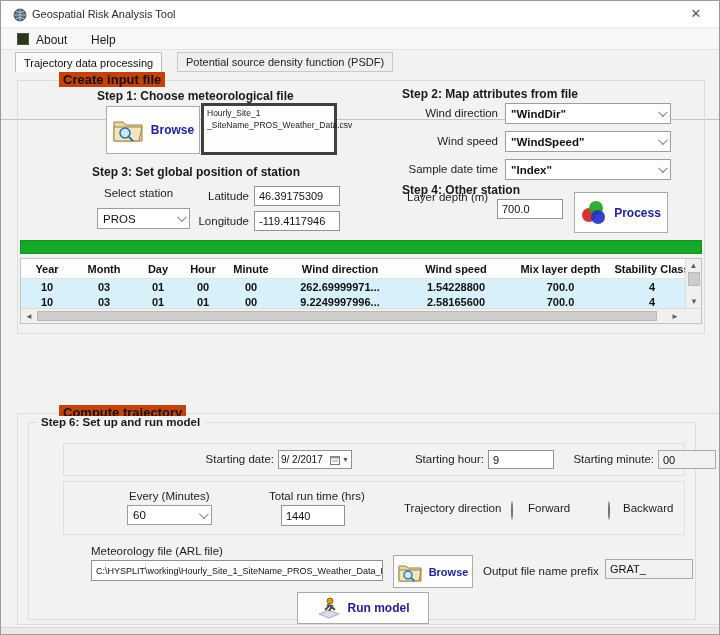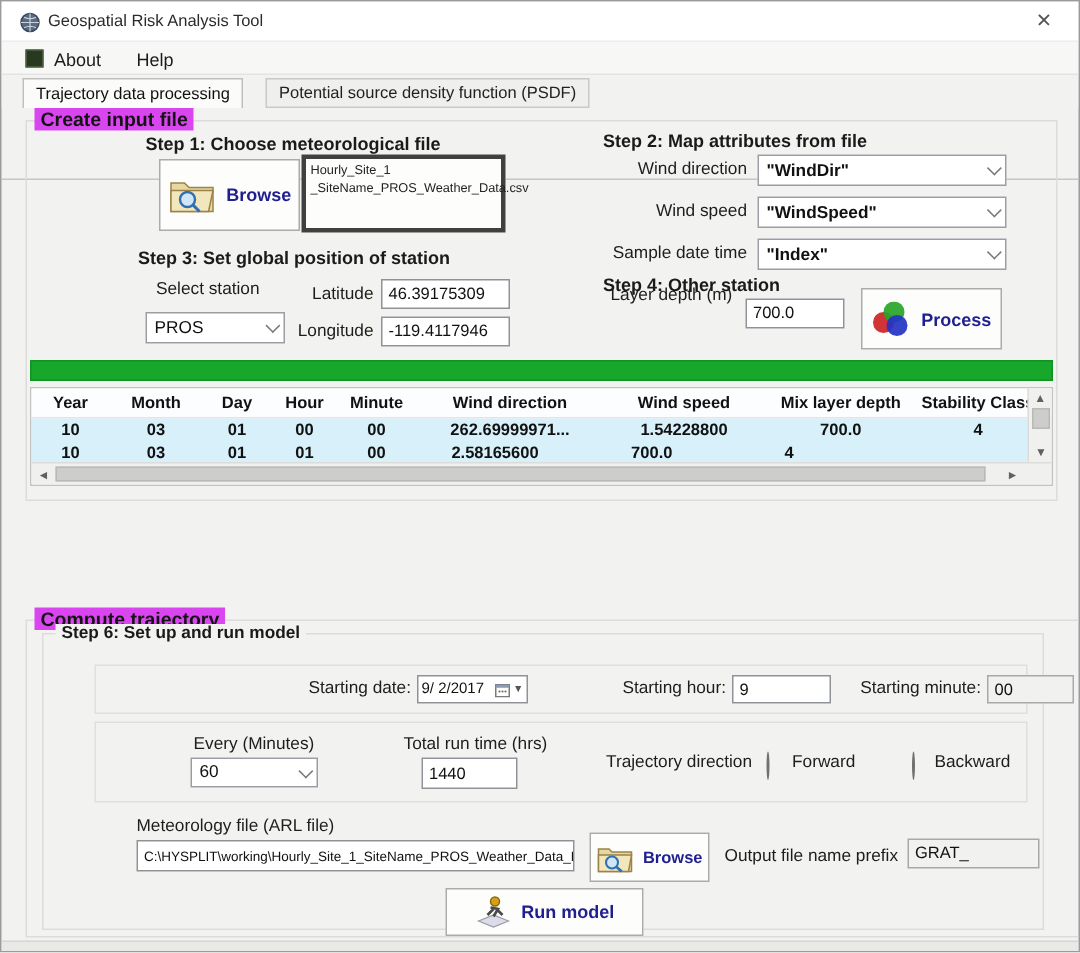--- a/index.html
+++ b/index.html
@@ -18,21 +18,21 @@
 
   
   #tabstrip { left:0; top:49px; width:100%; height:22px; background:#f2f2f1; }
   #tabline { left:0; top:69px; width:100%; height:1px; background:#c6c6c5; }
   .tab { top:2px; height:20px; font-size:11px; display:flex; align-items:center; padding:0 8px; }
   .tab.active { background:#fbfbfa; border:1px solid #bfbfbe; border-bottom:none; z-index:3; color:#111; }
   .tab.inactive { background:#efefee; border:1px solid #c9c9c8; color:#222; }
 
   
   .grp { border:1px solid #dcdcda; }
-  .grp-title { font-size:13px; font-weight:bold; color:#141414; background:#d946ef; padding:0 4px; }
+  .grp-title { font-size:13px; font-weight:bold; color:#141414; background:#c2410c; padding:0 4px;margin-left:36px; }
   .step-title { font-size:12px; font-weight:bold; color:#1a1a1a; }
   .lbl { font-size:11.5px; color:#1d1d1d; }
 
   .field { background:#fff; border:1px solid #8f9297; font-size:11px; color:#111; display:flex; align-items:center; padding:0 4px; overflow:hidden; white-space:nowrap; }
   .field.gray { background:#f1f1f0; border-color:#a8a8a8; }
   .combo { background:#fff; border:1px solid #9a9da2; font-size:11.5px; color:#111; display:flex; align-items:center; padding:0 5px; justify-content:space-between; }
   .combo .val { font-weight:bold; }
   .chev { width:7px; height:7px; border-right:1.5px solid #7a7a7a; border-bottom:1.5px solid #7a7a7a; transform:rotate(45deg) translateY(-2px); }
   .btn { background:#fdfdfc; border:1px solid #ababab; display:flex; align-items:center; justify-content:center; gap:7px; cursor:pointer; }
   .btn-label { color:#1f1f90; font-weight:bold; font-size:12px; }
@@ -171,20 +171,21 @@
         <div class="td c6">1.54228800</div>
         <div class="td c7">700.0</div>
         <div class="td c8">4</div>
       </div>
       <div class="trow">
         <div class="td c0">10</div>
         <div class="td c1">03</div>
         <div class="td c2">01</div>
         <div class="td c3">01</div>
         <div class="td c4">00</div>
+        <div class="td c5">9.2249997996...</div>
         <div class="td c6">2.58165600</div>
         <div class="td c7">700.0</div>
         <div class="td c8">4</div>
       </div>
 
       <div class="sbar abs" style="right:0;top:0;width:16px;height:49px;border-left:1px solid #dcdcdb;">
         <div class="sarrow" style="padding-top:3px;">▲</div>
         <div class="sthumb abs" style="left:2px;top:13px;width:12px;height:14px;"></div>
         <div class="sarrow abs" style="left:0;bottom:2px;width:16px;">▼</div>
       </div>

